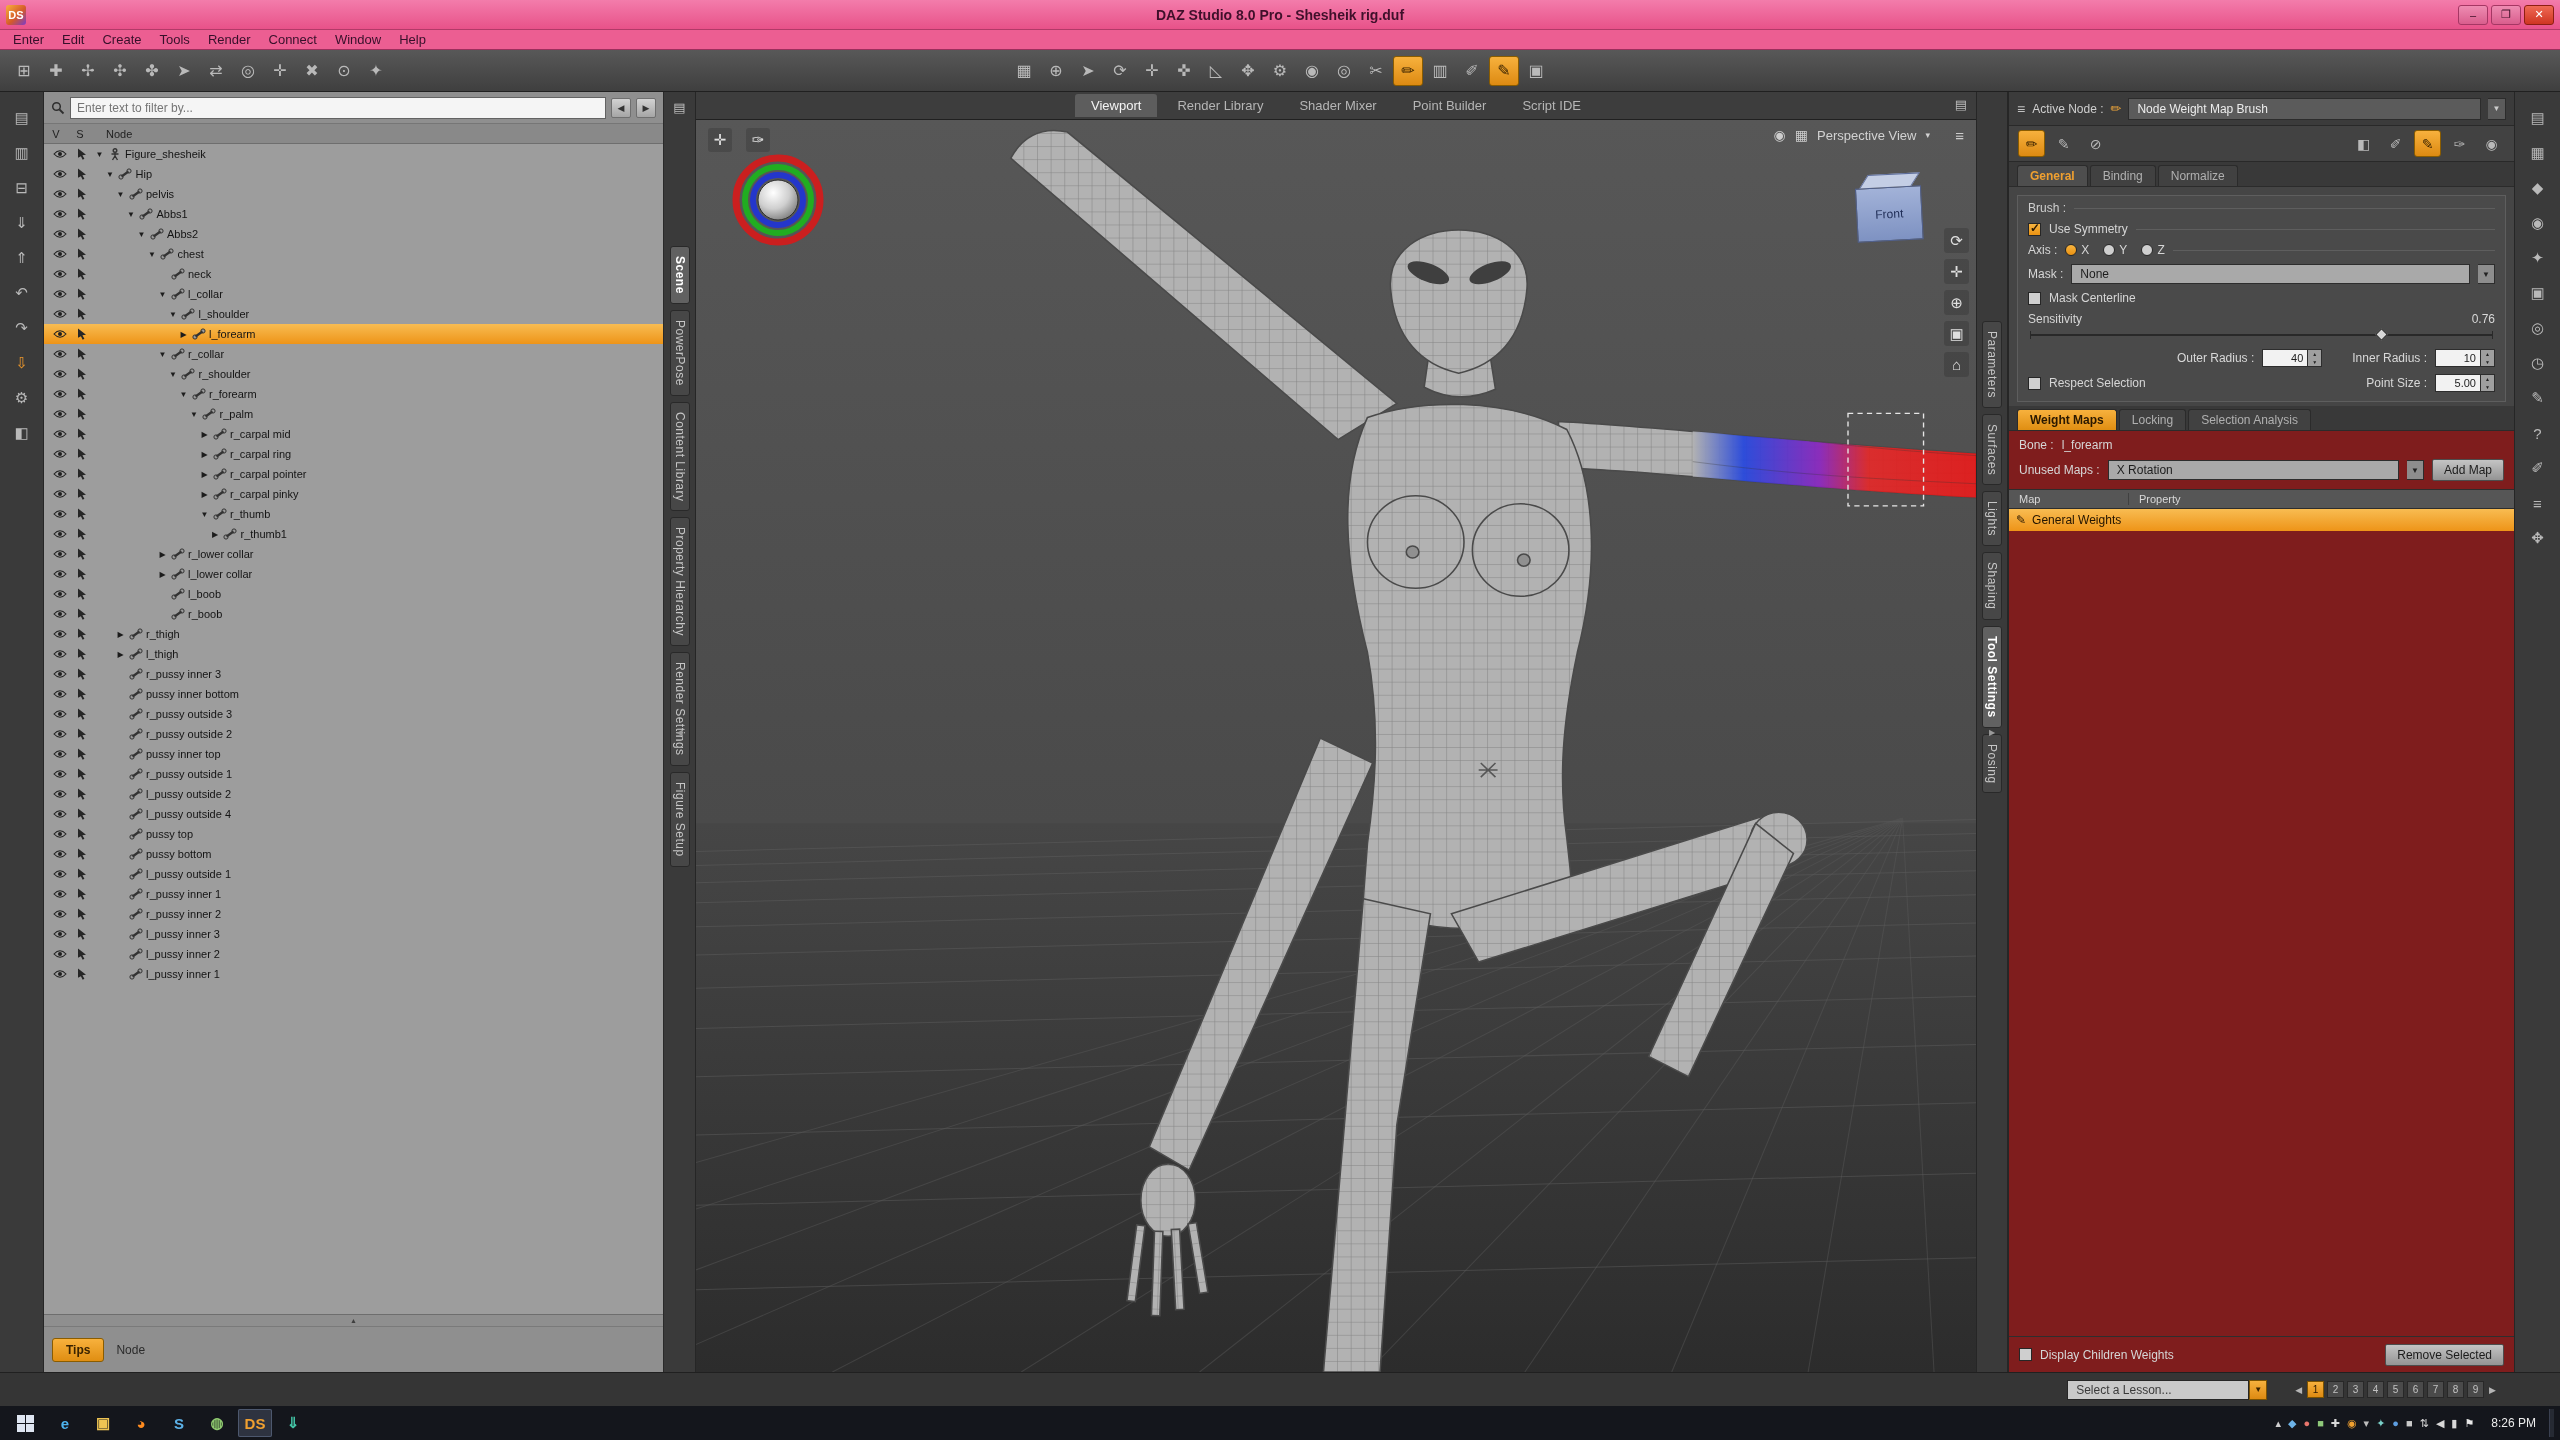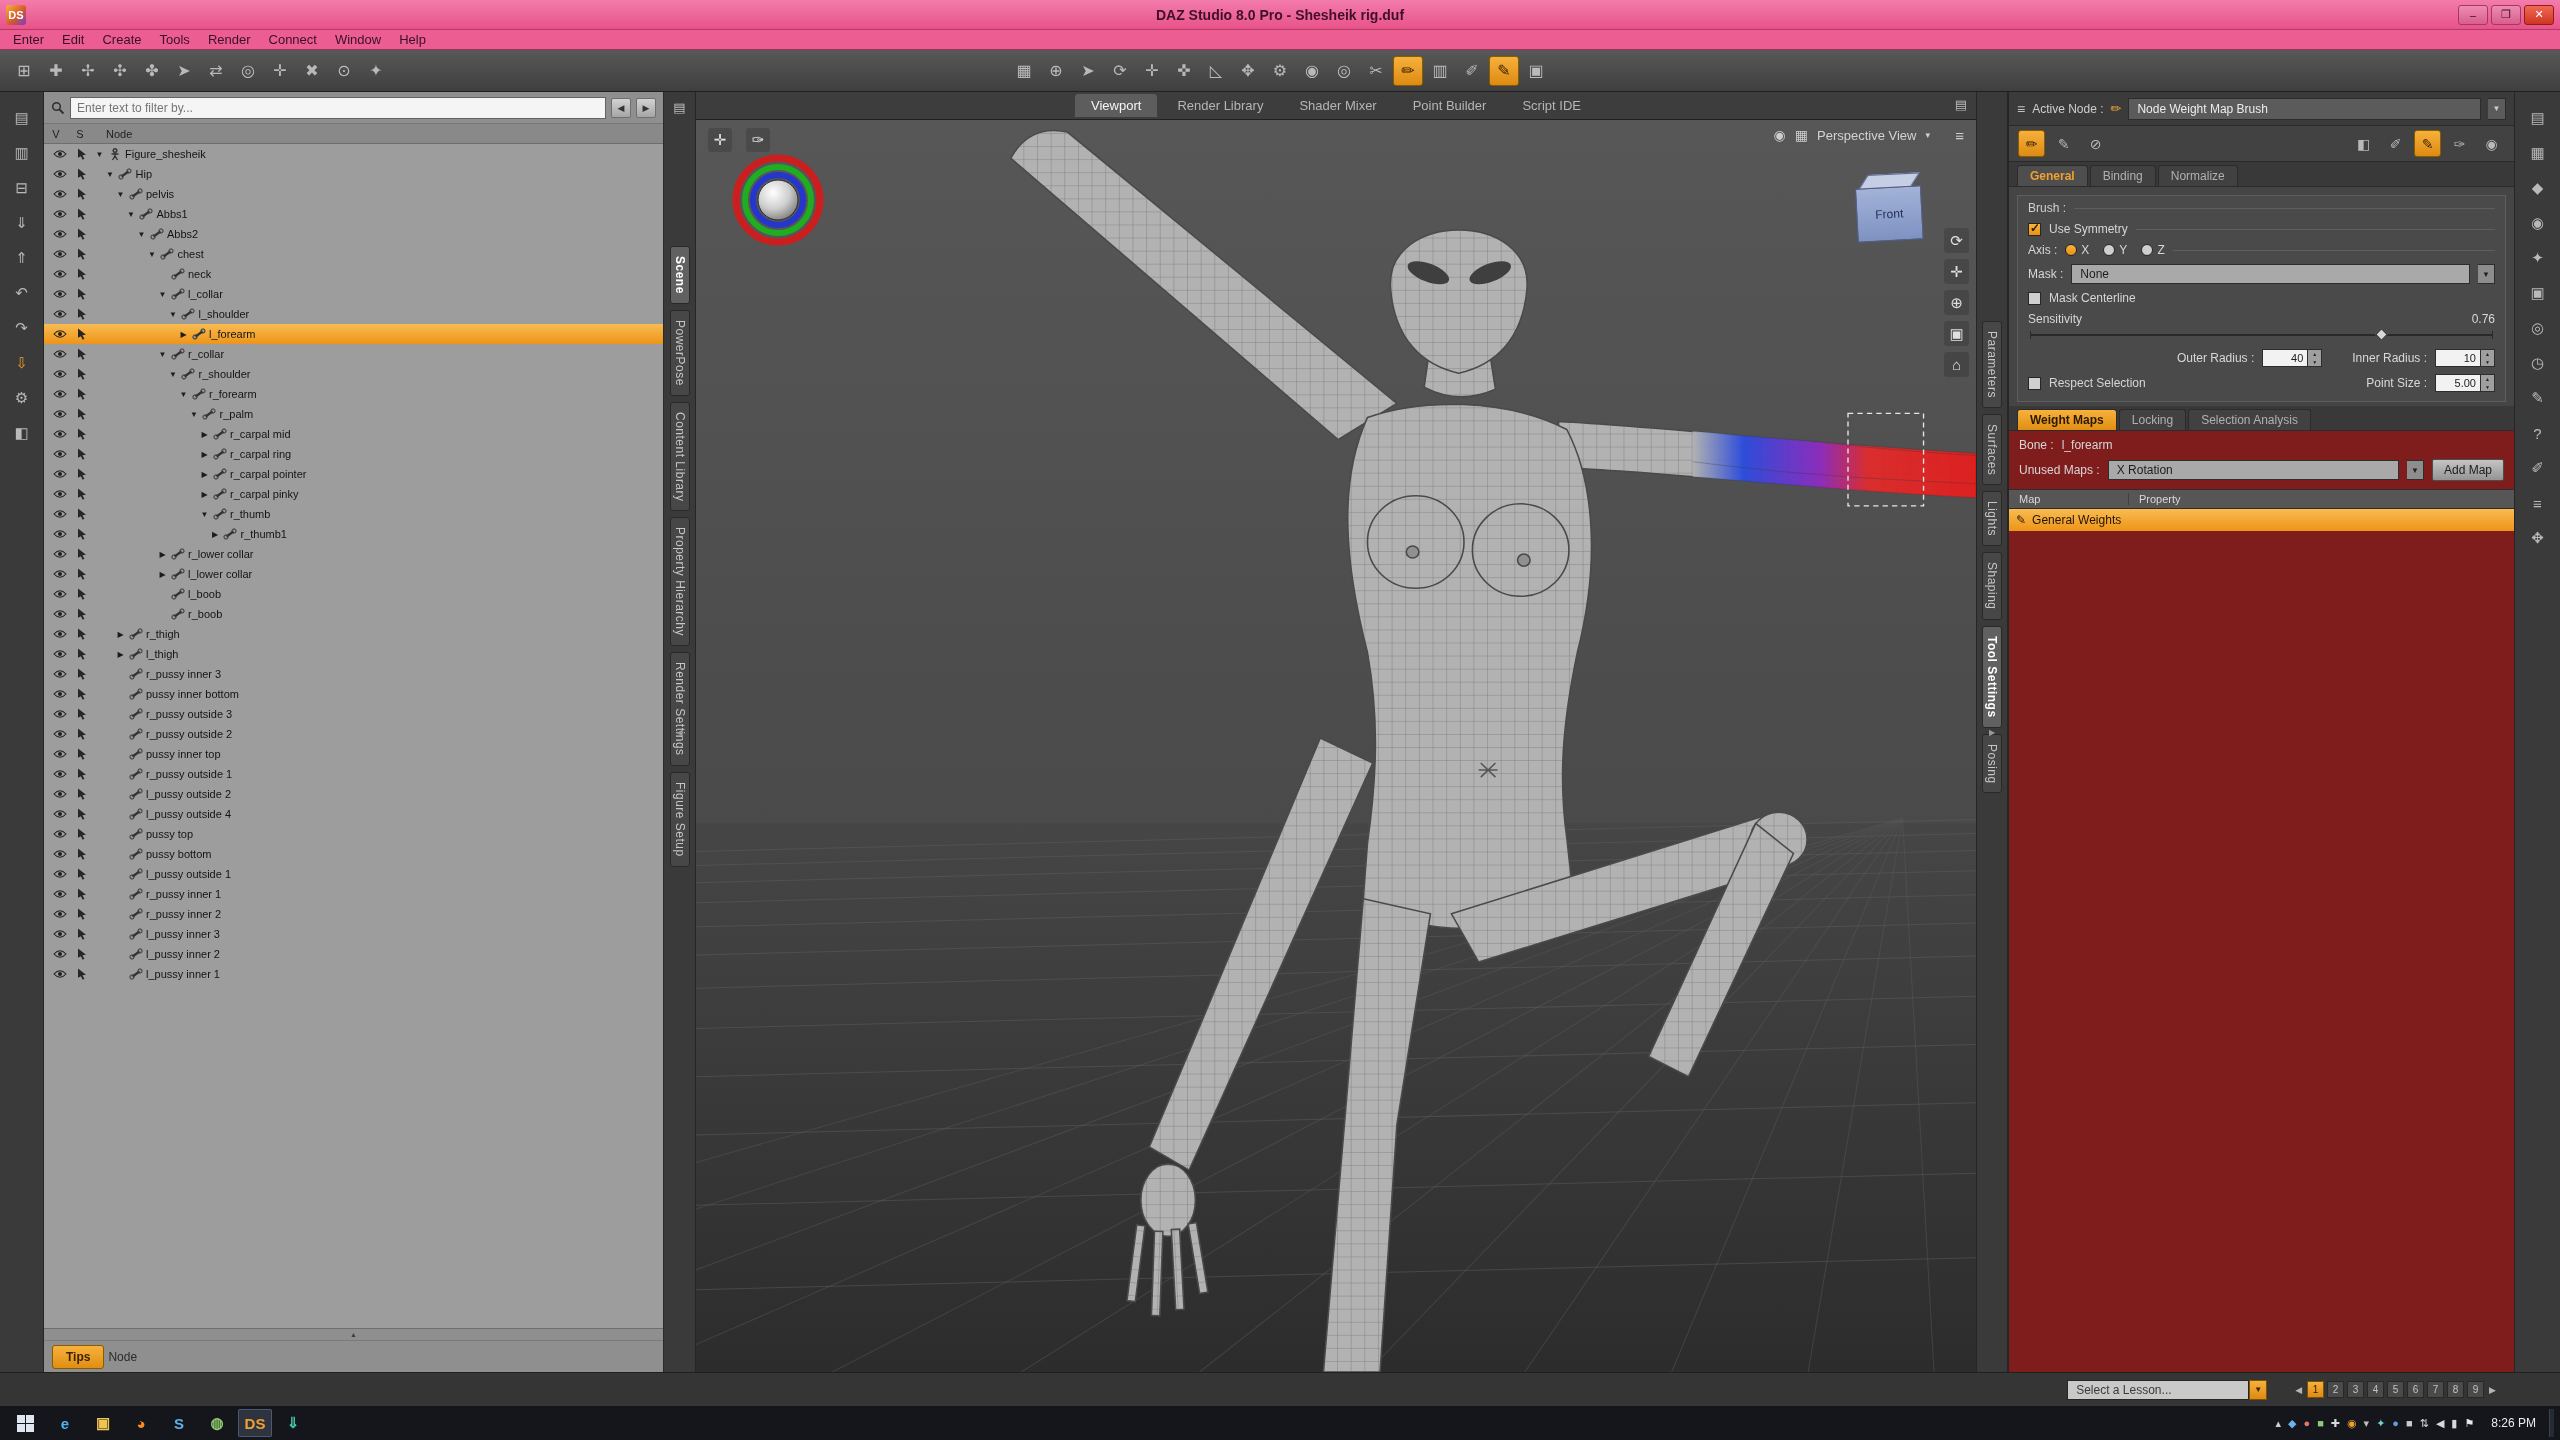--- a/index.html
+++ b/index.html
@@ -43,21 +43,21 @@
   .tree-row.selected{background:linear-gradient(#f8bc52,#ee9418)}
   .cell-eye,.cell-cur{width:22px;display:flex;justify-content:center;flex:none}
   .indent{flex:none}
   .expander{width:13px;font-size:8px;color:#1c1c1c;flex:none;text-align:center}
   .node-ic{width:17px;display:flex;justify-content:center;flex:none}
   .node-ic .figure-svg{display:none}
   .tree-row.figure .figure-svg{display:block}
   .tree-label{padding-left:2px}
   .scene-bottom{border-top:1px solid #6e6e6e;background:#8f8f8f;flex:none}
   .collapse-bar{height:11px;display:flex;justify-content:center;align-items:center;color:#3f3f3f;font-size:7px}
-  .tips-row{height:32px;display:flex;align-items:center;gap:4px;padding:0 8px;border-top:1px solid #7a7a7a}
+  .tips-row{height:46px;display:flex;align-items:center;gap:12px;padding:0 8px;border-top:1px solid #7a7a7a}
   .tips-btn{background:linear-gradient(#f7b13d,#e08e12);border:1px solid #8a5c00;color:#3a2300;font-size:12px;font-weight:bold;padding:4px 13px;border-radius:3px}
   .node-mode-label{font-size:12px;color:#2b2b2b}
 
   
   .tabstrip{width:32px;background:#3a3a3a;display:flex;flex-direction:column;align-items:center;flex:none;position:relative}
   .tabstrip.left{border-right:1px solid #262626}
   .tabstrip.right{border-left:1px solid #262626;border-right:1px solid #262626}
   .strip-top-icon{margin-top:8px;color:#c0c0c0;font-size:13px}
   .tabs-group{display:flex;flex-direction:column;align-items:center}
   .vtab{writing-mode:vertical-rl;font-size:12px;color:#c6c6c6;background:#474747;border:1px solid #292929;border-radius:3px;padding:9px 2px;margin:3px 0;letter-spacing:.5px;white-space:nowrap}
@@ -1648,20 +1648,26 @@
       <div class="table-header">
         <span class="th-map">Map</span>
         <span class="th-prop">Property</span>
       </div>
       <div>
         <div class="map-row selected">
             <span class="mr-icon">✎</span>
             <span>General Weights</span>
           </div>
       </div>
+      <div class="wm-bottom">
+        <span class="cb"></span>
+        <span>Display Children Weights</span>
+        <span class="spacer"></span>
+        <span class="btn">Remove Selected</span>
+      </div>
     </div>
   </div>
 
   <div class="edge right">
     <span class="tbtn">▤</span>
       <span class="tbtn">▦</span>
       <span class="tbtn">◆</span>
       <span class="tbtn">◉</span>
       <span class="tbtn">✦</span>
       <span class="tbtn">▣</span>

